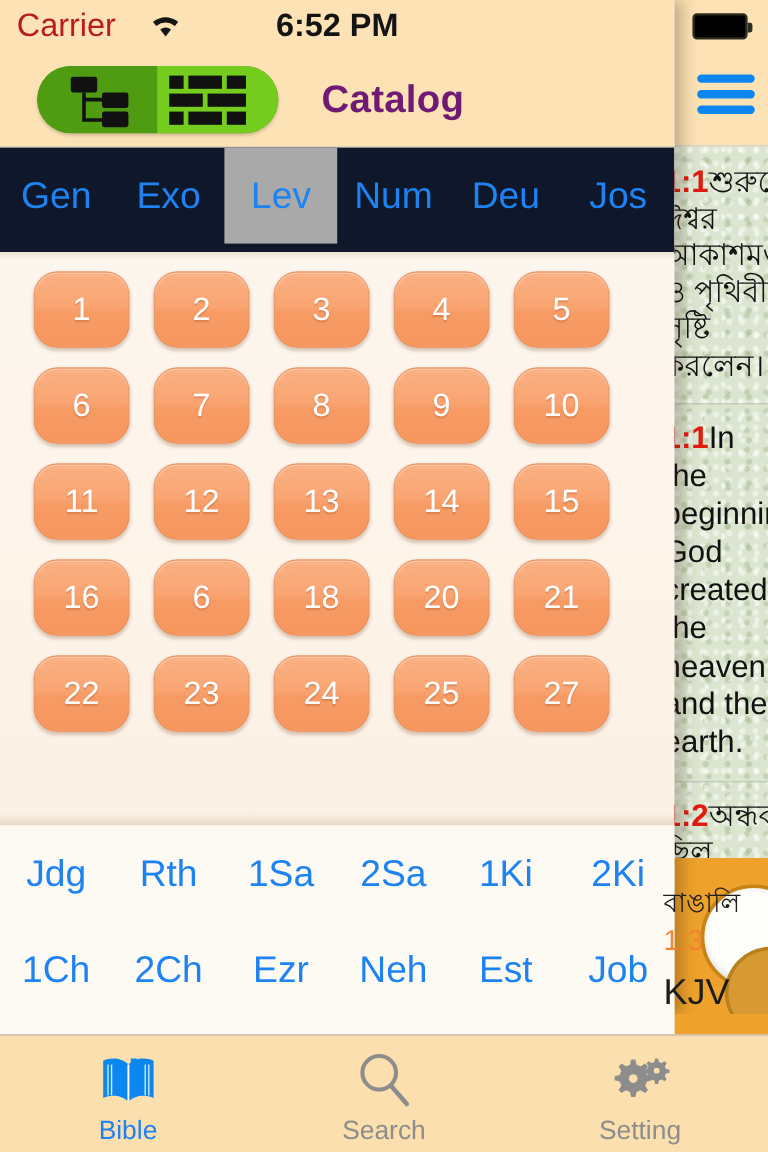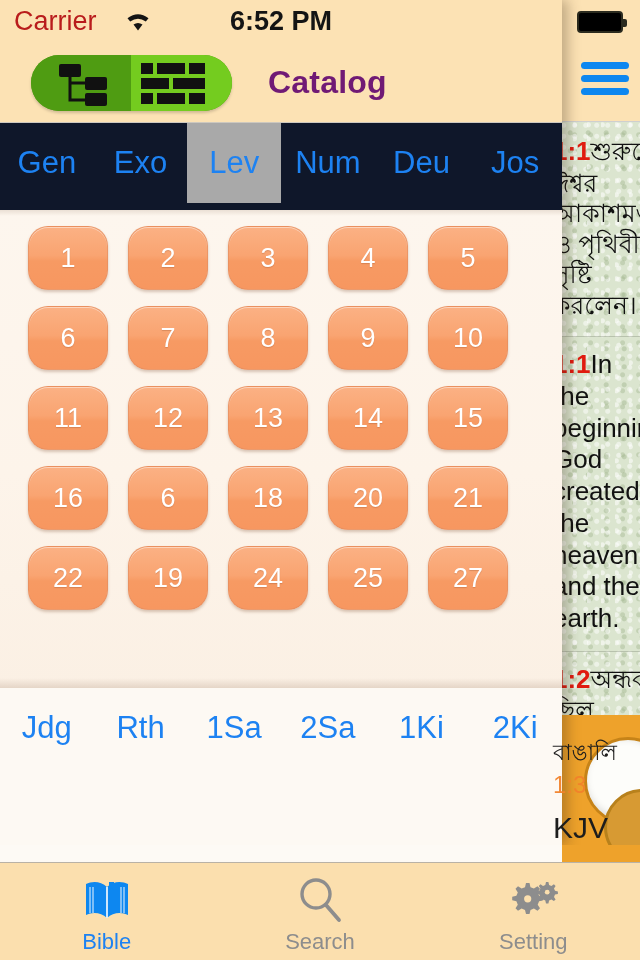--- a/index.html
+++ b/index.html
@@ -496,21 +496,21 @@
             <div class="chapter-btn">20</div>
           </div>
 
         <div class="chapter-cell">
             <div class="chapter-btn">21</div>
           </div>
         <div class="chapter-cell">
             <div class="chapter-btn">22</div>
           </div>
         <div class="chapter-cell">
-            <div class="chapter-btn">19</div>
+            <div class="chapter-btn">23</div>
           </div>
         <div class="chapter-cell">
             <div class="chapter-btn">24</div>
           </div>
         <div class="chapter-cell">
             <div class="chapter-btn">25</div>
           </div>
 
         <div class="chapter-cell">
             <div class="chapter-btn">27</div>
@@ -520,20 +520,28 @@
     </div>
 
     <div id="books-bottom">
       <div class="book-row">
         <div class="book-tab">Jdg</div>
         <div class="book-tab">Rth</div>
         <div class="book-tab">1Sa</div>
         <div class="book-tab">2Sa</div>
         <div class="book-tab">1Ki</div>
         <div class="book-tab">2Ki</div>
+      </div>
+      <div class="book-row">
+        <div class="book-tab">1Ch</div>
+        <div class="book-tab">2Ch</div>
+        <div class="book-tab">Ezr</div>
+        <div class="book-tab">Neh</div>
+        <div class="book-tab">Est</div>
+        <div class="book-tab">Job</div>
       </div>
     </div>
   </div>
 
   <div id="overlay-corner"></div>
   <div id="white-strip"></div>
 
   <div id="tabbar">
 
     <div class="tabitem active">

